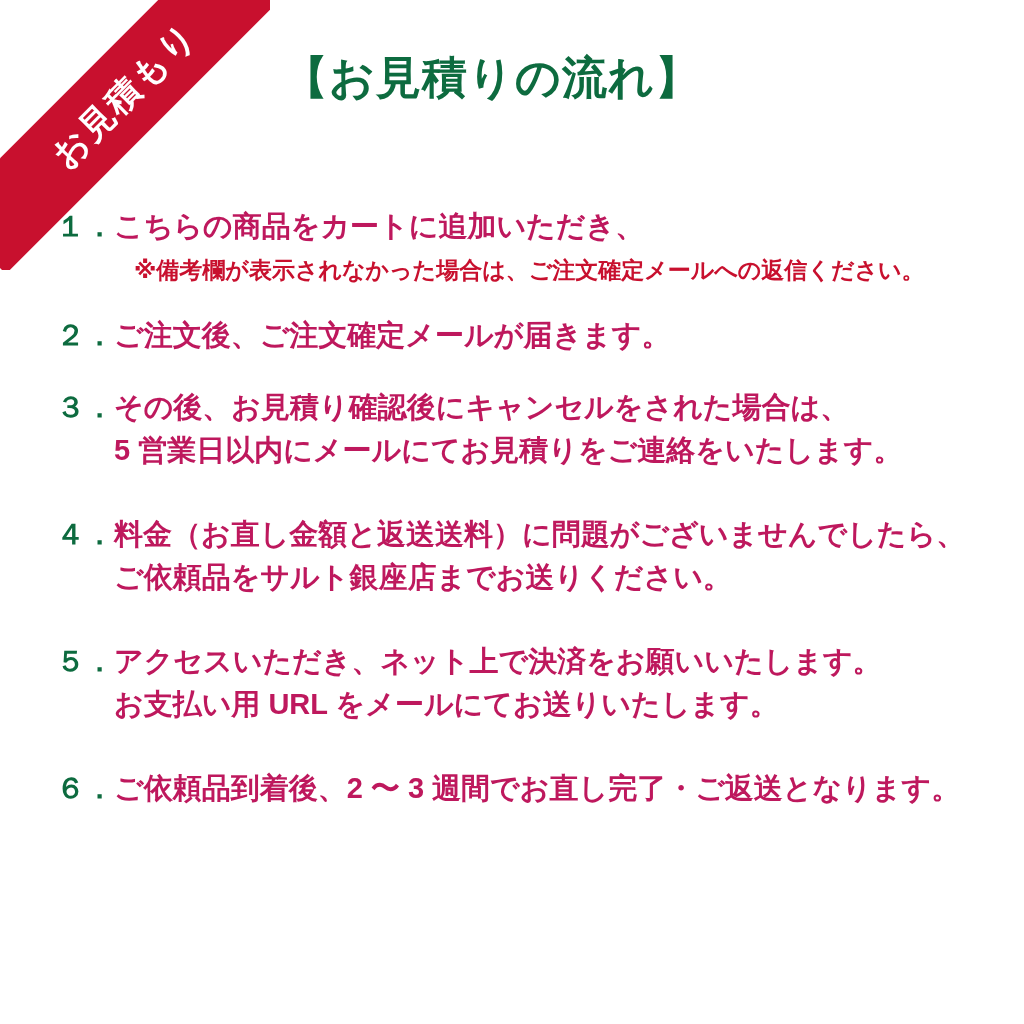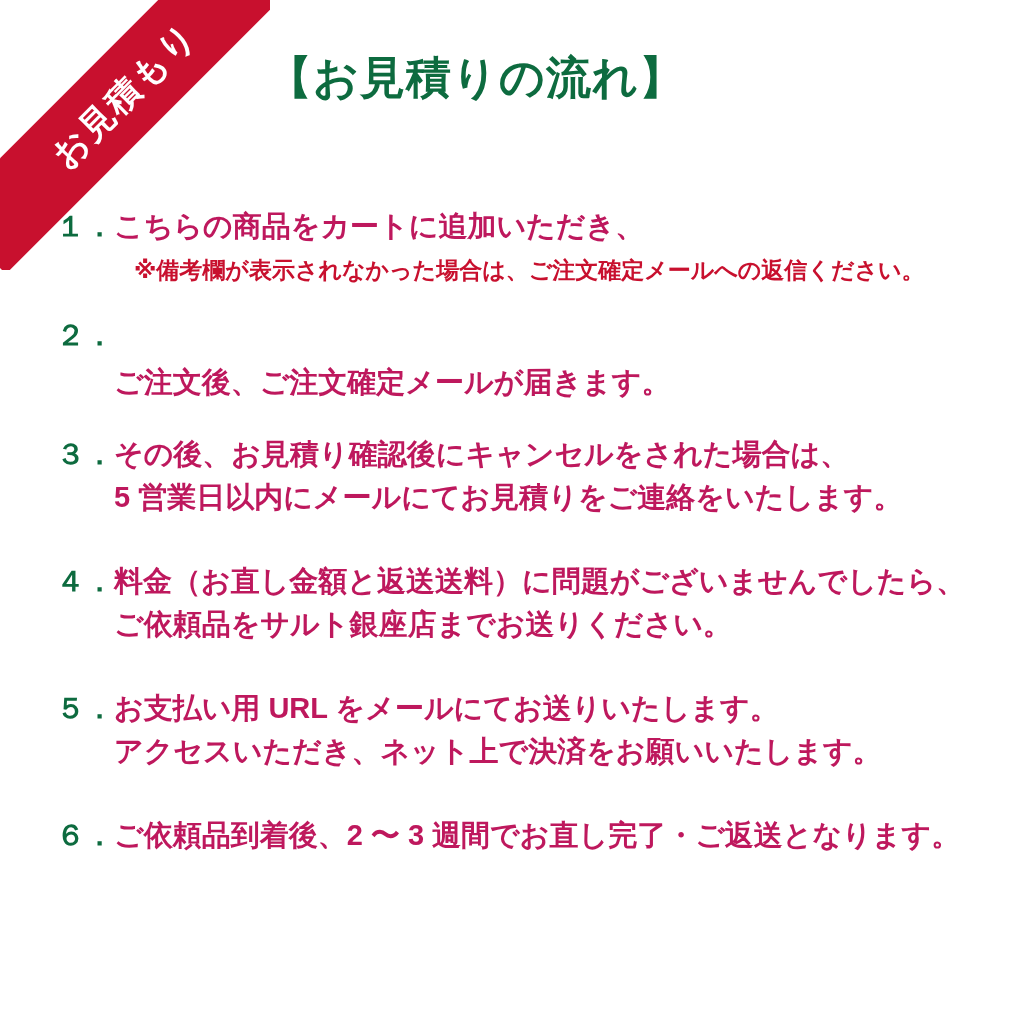--- a/index.html
+++ b/index.html
@@ -43,21 +43,21 @@
     font-size: 35px;
     font-weight: bold;
     letter-spacing: 2px;
     white-space: nowrap;
   }
 
   
   .page-title {
     position: absolute;
     top: 48px;
-    left: 0;
+    left: 16px;
     width: 952px;
     text-align: center;
     color: #0d6b3f;
     font-size: 45px;
     font-weight: bold;
     letter-spacing: 1px;
   }
 
   
   .steps {
@@ -103,21 +103,21 @@
     line-height: 1.55;
     white-space: nowrap;
     margin-left: 20px;
   }
   .note-indent {
     padding-left: 18px;
   }
   .notes {
     margin-top: 4px;
   }
-  .step-2 .step-line { margin-bottom: 2px; margin-top: 47px; }
+  .step-2 .step-line { margin-bottom: 2px; }
   .gap-large { margin-bottom: 40px; }
 </style>
 </head>
 <body>
 
 <div class="ribbon-wrap">
   <div class="ribbon-band">
     <span class="ribbon-text">お見積もり</span>
   </div>
 </div>
@@ -164,22 +164,22 @@
         <div class="step-line">料金（お直し金額と返送送料）に問題がございませんでしたら、</div>
         <div class="step-line">ご依頼品をサルト銀座店までお送りください。</div>
       </div>
     </div>
   </div>
 
   <div class="step step-5 gap-large">
     <div class="step-head">
       <div class="step-num">５．</div>
       <div class="step-lines">
+        <div class="step-line">アクセスいただき、ネット上で決済をお願いいたします。</div>
         <div class="step-line">お支払い用 URL をメールにてお送りいたします。</div>
-        <div class="step-line">アクセスいただき、ネット上で決済をお願いいたします。</div>
       </div>
     </div>
   </div>
 
   <div class="step step-6">
     <div class="step-head">
       <div class="step-num">６．</div>
       <div class="step-lines">
         <div class="step-line">ご依頼品到着後、2 〜 3 週間でお直し完了・ご返送となります。</div>
       </div>

